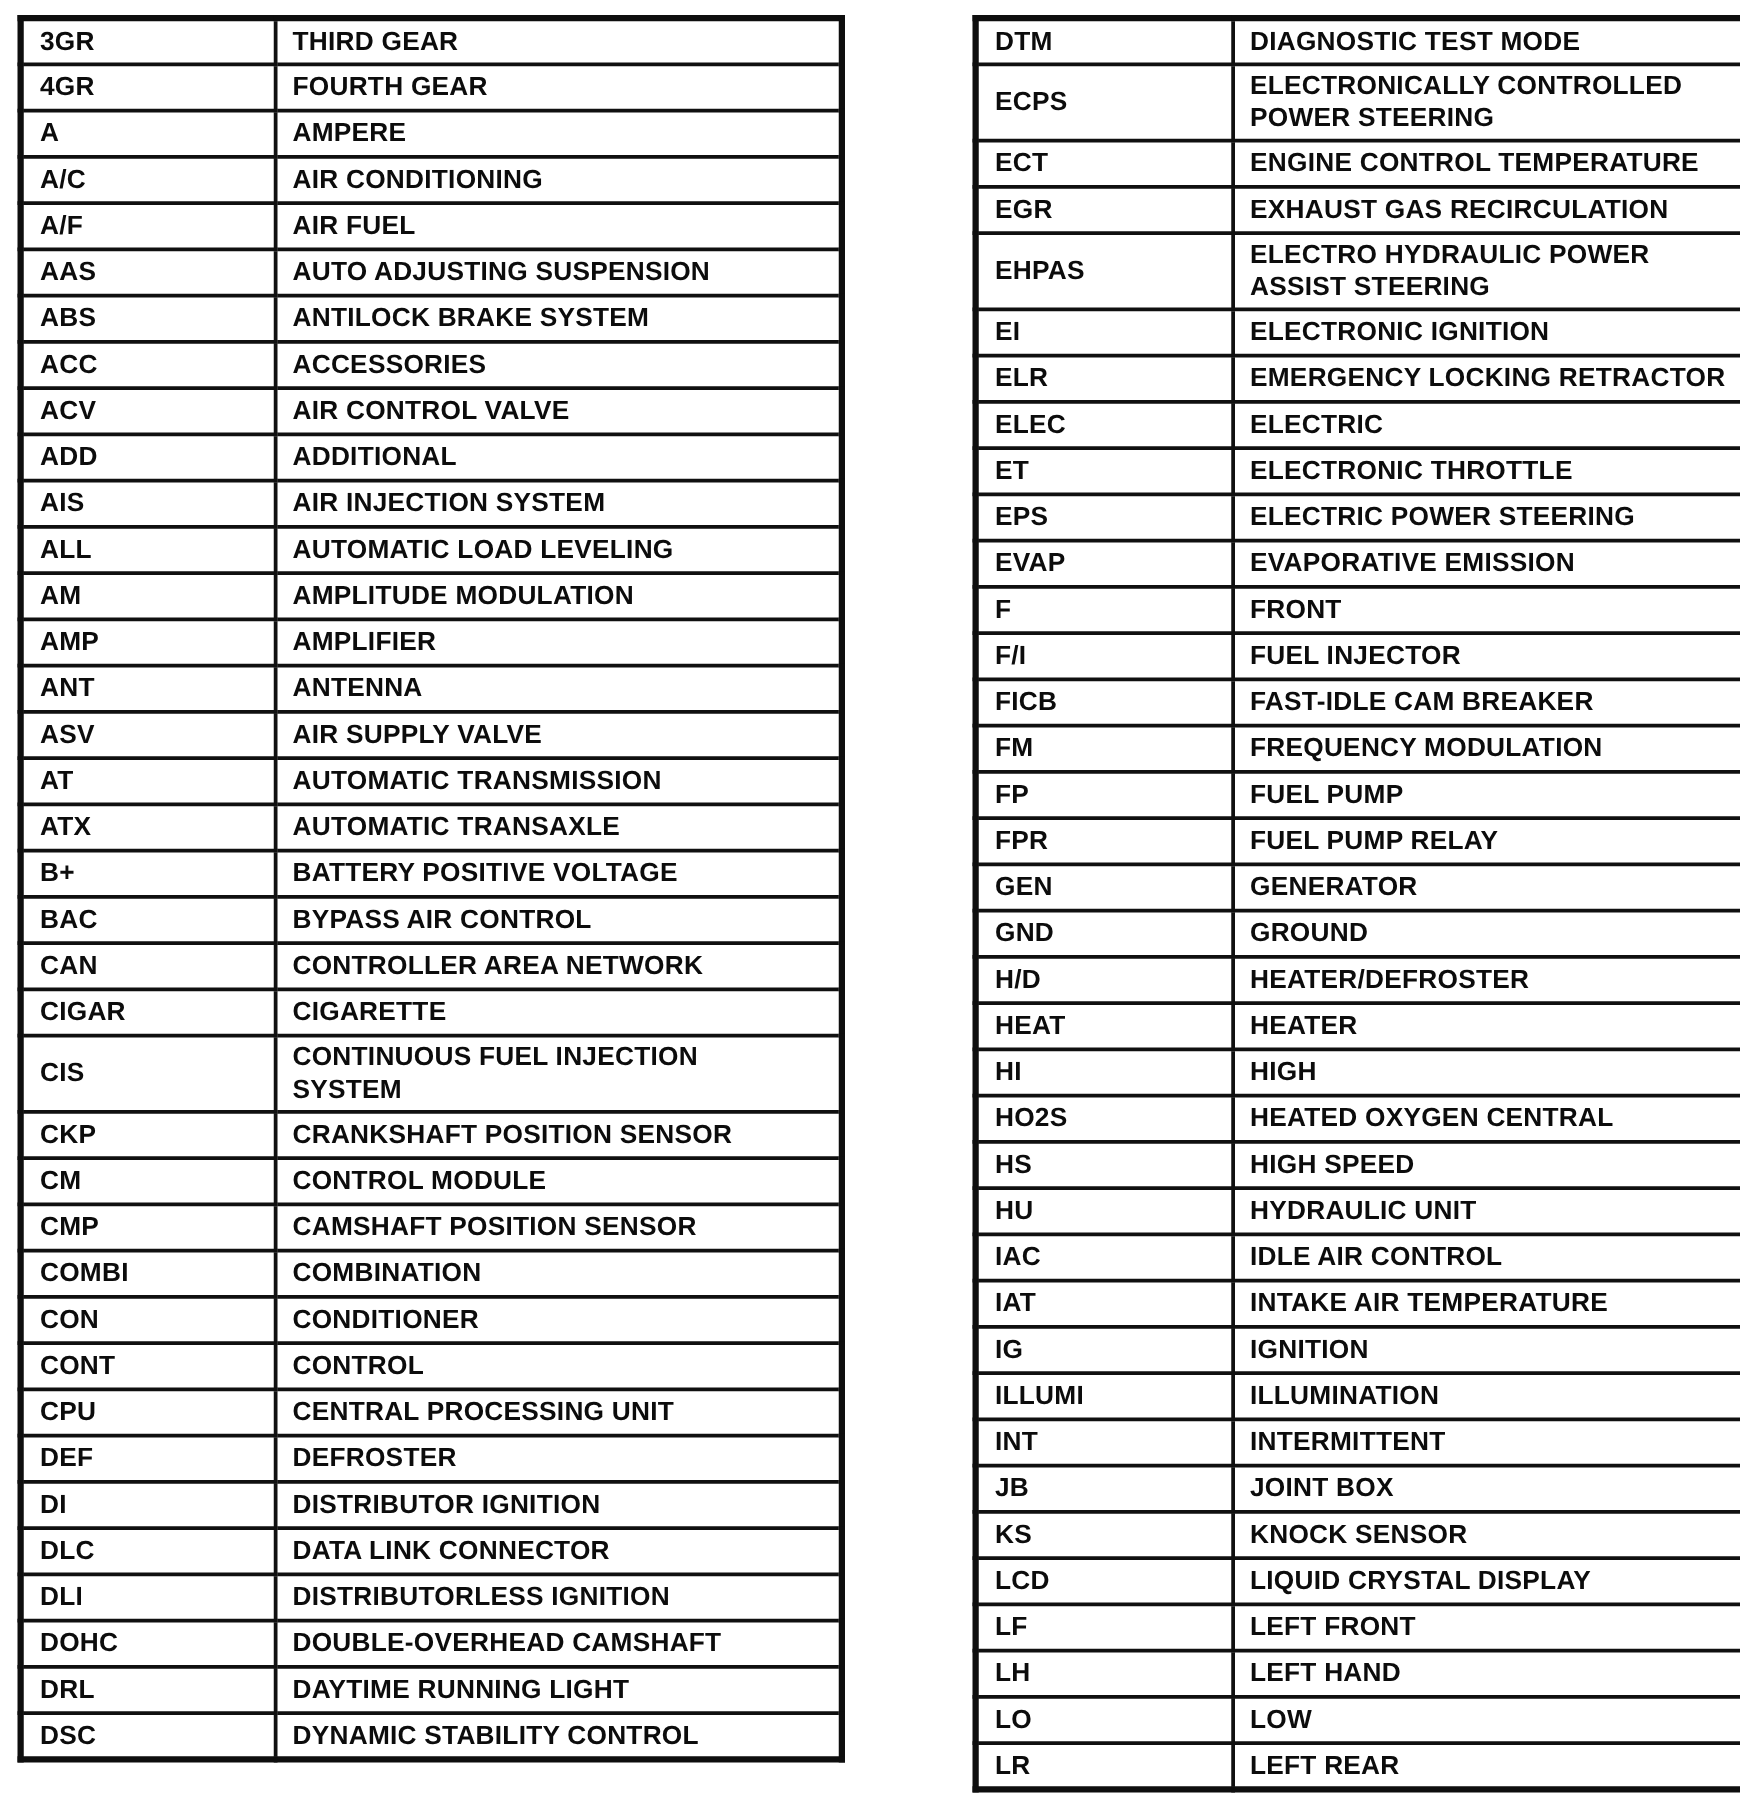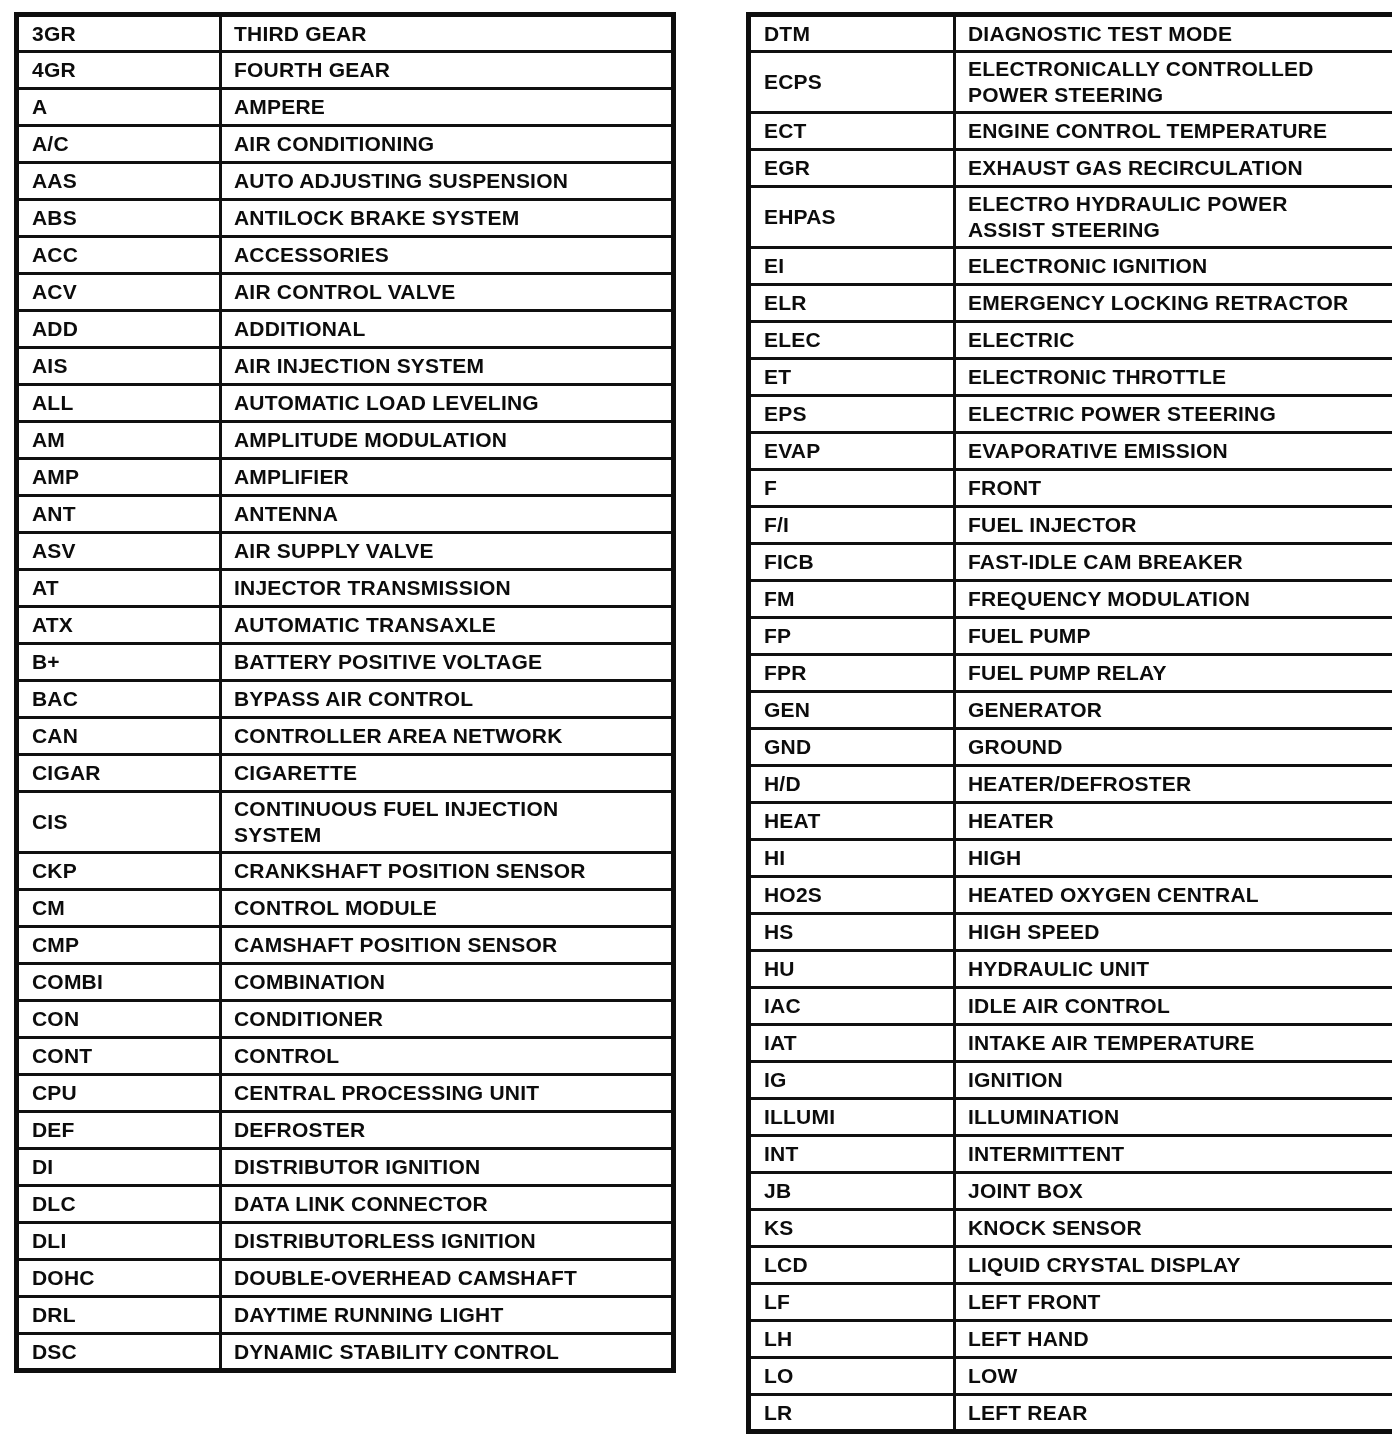--- a/index.html
+++ b/index.html
@@ -14,21 +14,21 @@
     color: #0c0c0c;
     overflow: hidden;
   }
   .page {
     box-sizing: border-box;
     width: 1392px;
     height: 1452px;
     padding: 12px 13px 14px 14px;
     display: flex;
     align-items: flex-start;
-    gap: 34px;
+    gap: 66px;
     background: #ffffff;
   }
   table.abbr-table {
     border-collapse: collapse;
     table-layout: fixed;
     border: 5px solid #0e0e0e;
   }
   table.abbr-table.left  { width: 657px; }
   table.abbr-table.right { width: 666px; margin-left: 36px; }
 
@@ -78,20 +78,24 @@
   <tr>
     <td class="abbr">A</td>
     <td class="def">AMPERE</td>
   </tr>
 
   <tr>
     <td class="abbr">A/C</td>
     <td class="def">AIR CONDITIONING</td>
   </tr>
 
+  <tr>
+    <td class="abbr">A/F</td>
+    <td class="def">AIR FUEL</td>
+  </tr>
 
   <tr>
     <td class="abbr">AAS</td>
     <td class="def">AUTO ADJUSTING SUSPENSION</td>
   </tr>
 
   <tr>
     <td class="abbr">ABS</td>
     <td class="def">ANTILOCK BRAKE SYSTEM</td>
   </tr>
@@ -136,21 +140,21 @@
     <td class="def">ANTENNA</td>
   </tr>
 
   <tr>
     <td class="abbr">ASV</td>
     <td class="def">AIR SUPPLY VALVE</td>
   </tr>
 
   <tr>
     <td class="abbr">AT</td>
-    <td class="def">INJECTOR TRANSMISSION</td>
+    <td class="def">AUTOMATIC TRANSMISSION</td>
   </tr>
 
   <tr>
     <td class="abbr">ATX</td>
     <td class="def">AUTOMATIC TRANSAXLE</td>
   </tr>
 
   <tr>
     <td class="abbr">B+</td>
     <td class="def">BATTERY POSITIVE VOLTAGE</td>

